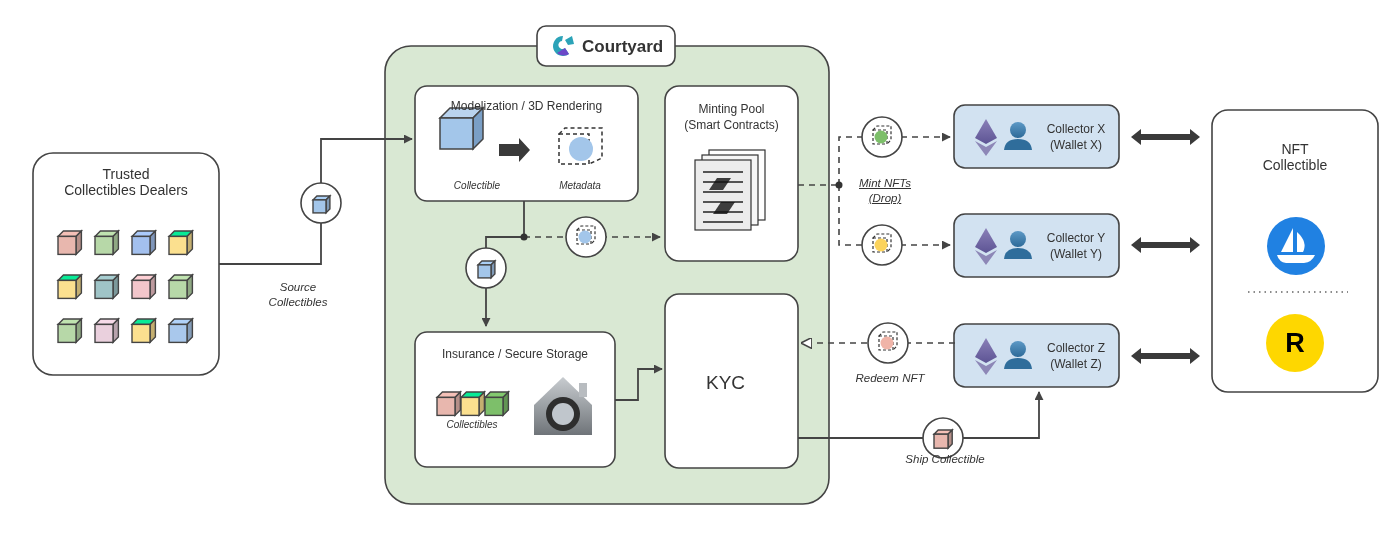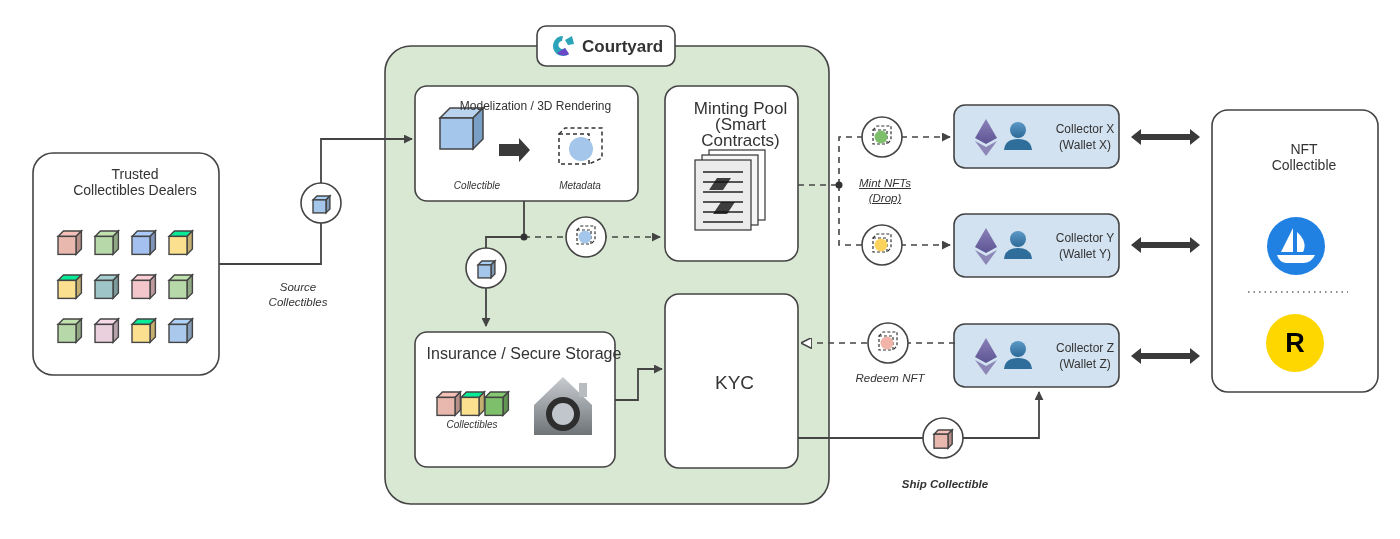--- a/index.html
+++ b/index.html
@@ -1,18 +1,18 @@
 <!DOCTYPE html>
 <html><head>
 <meta charset="utf-8">
 <style>
   html,body{margin:0;padding:0;background:#ffffff;}
   body{width:1400px;height:539px;position:relative;overflow:hidden;font-family:"Liberation Sans",sans-serif;color:#333;}
   #diagram{position:absolute;left:0;top:0;width:1400px;height:539px;}
-  .t{position:absolute;text-align:center;font-size:13px;color:#333;line-height:16px;padding-left:9px;}
+  .t{position:absolute;text-align:center;font-size:13px;color:#333;line-height:16px;}
   .lbl{position:absolute;text-align:center;font-size:11.5px;font-style:italic;color:#333;line-height:15px;}
   .small{font-size:10px;}
 </style>
 </head>
 <body>
 
 <svg id="diagram" viewBox="0 0 1400 539" xmlns="http://www.w3.org/2000/svg">
   <defs>
     <marker id="arr" viewBox="0 0 10 10" refX="9" refY="5" markerWidth="9" markerHeight="9" orient="auto-start-reverse" markerUnits="userSpaceOnUse">
       <path d="M0,0 L10,5 L0,10 z" fill="#444"></path>
@@ -296,33 +296,33 @@
   <div>Trusted</div>
   <div>Collectibles Dealers</div>
 </div>
 <div class="lbl" style="left:248px;top:280px;width:100px;">
   <div>Source</div>
   <div>Collectibles</div>
 </div>
 <div class="t" style="left:415px;top:98px;width:223px;font-size:12px;">Modelization / 3D Rendering</div>
 <div class="lbl small" style="left:420px;top:178px;width:80px;text-align:right;">Collectible</div>
 <div class="lbl small" style="left:540px;top:178px;width:80px;">Metadata</div>
-<div class="t" style="left:665px;top:101px;width:133px;font-size:17px;">
+<div class="t" style="left:665px;top:101px;width:133px;font-size:12px;">
   <div>Minting Pool</div>
   <div>(Smart Contracts)</div>
 </div>
-<div class="t" style="left:415px;top:346px;width:200px;font-size:16px;">Insurance / Secure Storage</div>
+<div class="t" style="left:415px;top:346px;width:200px;font-size:12px;">Insurance / Secure Storage</div>
 <div class="lbl small" style="left:432px;top:417px;width:80px;">Collectibles</div>
 <div class="t" style="left:665px;top:372px;width:121px;font-size:19px;line-height:22px;">KYC</div>
 <div class="lbl" style="left:840px;top:176px;width:90px;text-decoration:underline;">
   <div>Mint NFTs</div>
   <div>(Drop)</div>
 </div>
 <div class="lbl" style="left:840px;top:371px;width:100px;">Redeem NFT</div>
-<div class="lbl" style="left:890px;top:477px;width:110px;font-weight:bold;">Ship Collectible</div>
+<div class="lbl" style="left:890px;top:452px;width:110px;">Ship Collectible</div>
 
 <div id="collector-texts">
     <div class="t" style="left: 1036px; top: 121px; width: 80px; font-size: 12px;">
       <div>Collector X</div>
       <div>(Wallet X)</div>
     </div>
     <div class="t" style="left: 1036px; top: 230px; width: 80px; font-size: 12px;">
       <div>Collector Y</div>
       <div>(Wallet Y)</div>
     </div>

